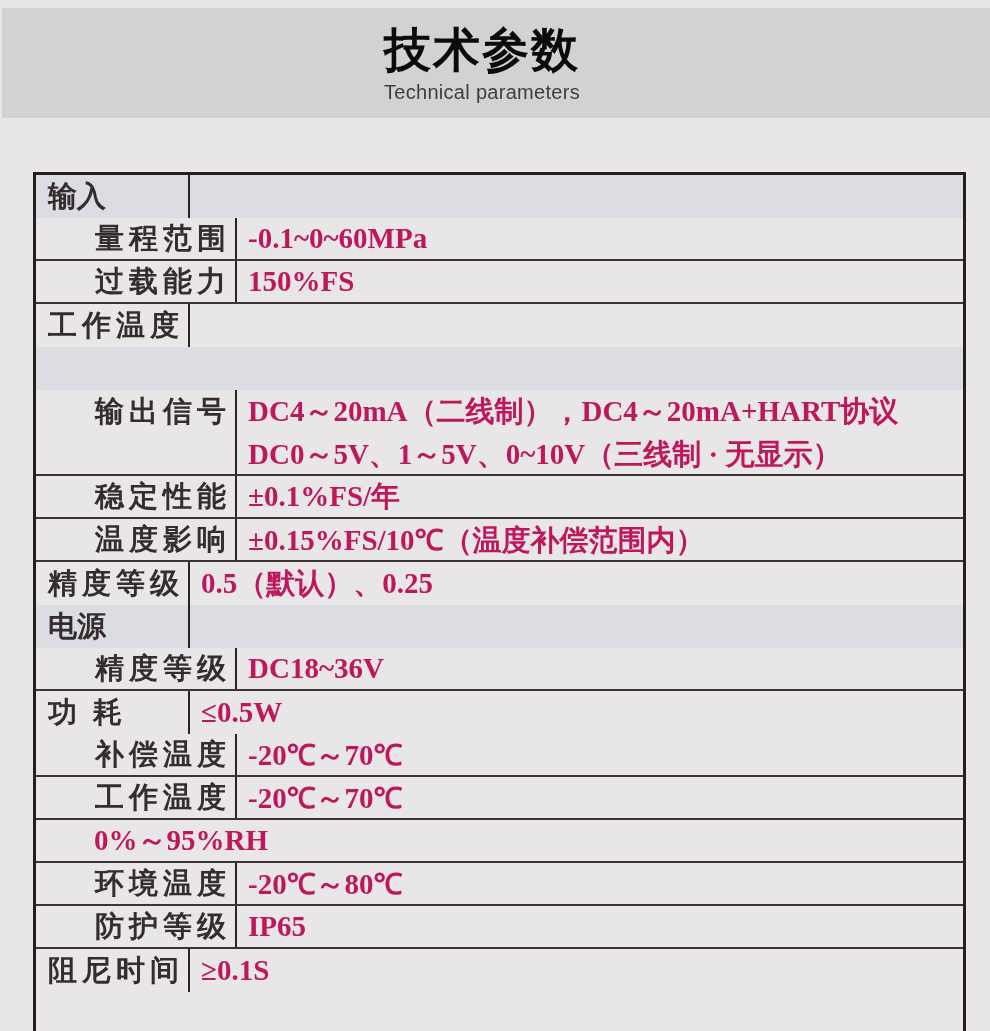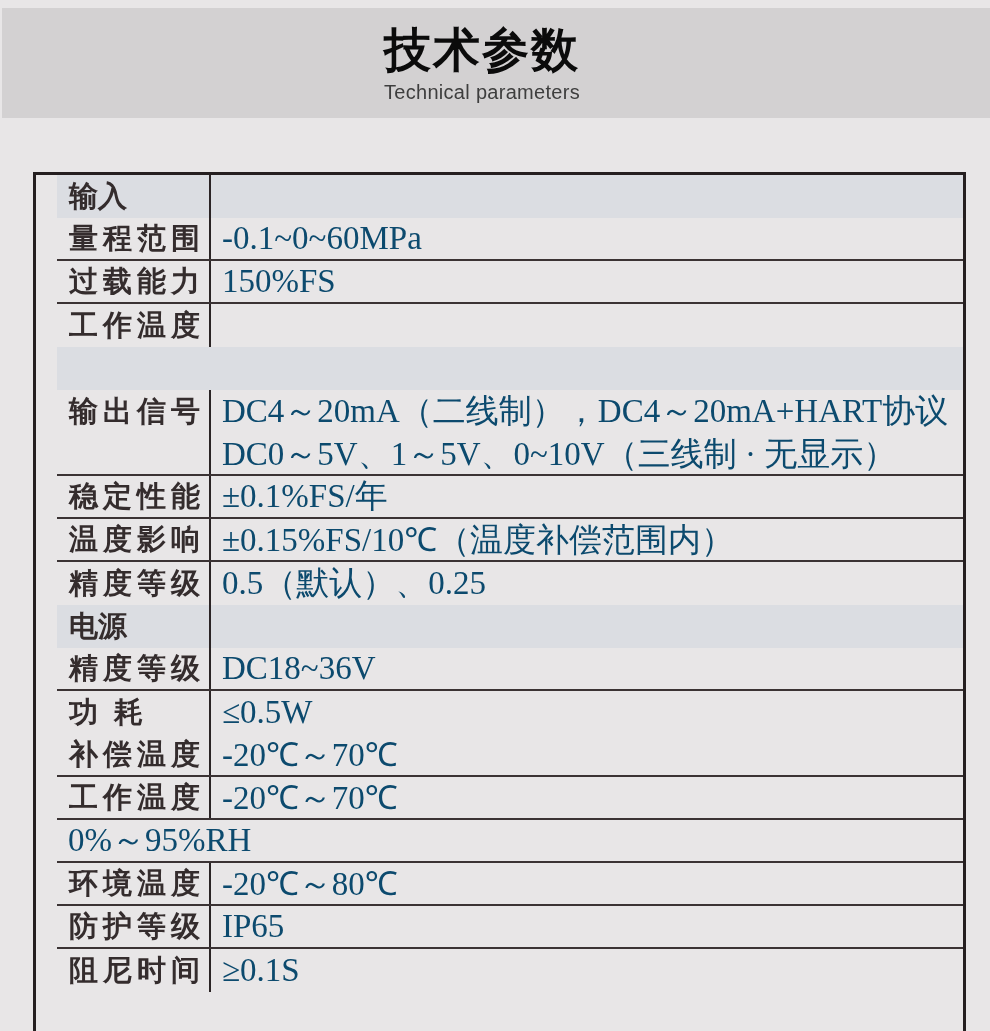--- a/index.html
+++ b/index.html
@@ -23,33 +23,33 @@
   }
   .subtitle{
     font-family:"Liberation Sans", sans-serif;
     font-size:20px;line-height:22px;color:#3e3e3e;margin-top:5px;
     letter-spacing:0.3px;
   }
   .tbl{
     position:absolute;left:33px;top:172px;width:933px;height:866px;
     border:3px solid #251f20;box-sizing:border-box;
   }
-  .row{display:flex;height:43px;box-sizing:border-box;margin-left:21px;}
+  .row{display:flex;height:43px;box-sizing:border-box;}
   .row.tall{height:86px;}
-  .row.bb{border-bottom:2px solid #3b3334;}
+  .row.bb{border-bottom:2px solid #3b3334;padding-left:47px;}
   .row.section{background:#dbdde2;}
   .lab{
     flex:0 0 154px;width:154px;box-sizing:border-box;
     border-right:2px solid #2b2425;
     padding-left:12px;display:flex;align-items:center;
     font-size:29px;font-weight:bold;color:#342c2d;white-space:nowrap;
   }
   .val{
     flex:1;padding-left:11px;display:flex;align-items:center;
-    font-size:33px;font-weight:normal;color:#0c4a6e;white-space:nowrap;
+    font-size:29px;font-weight:bold;color:#be185d;white-space:nowrap;
   }
   .tall .lab{align-items:flex-start;line-height:43px;}
   .tall .val{display:block;line-height:43px;}
   .ls4{letter-spacing:5px;}
   .ls2{letter-spacing:16px;}
 </style>
 </head>
 <body>
 
 <div class="band"></div>

